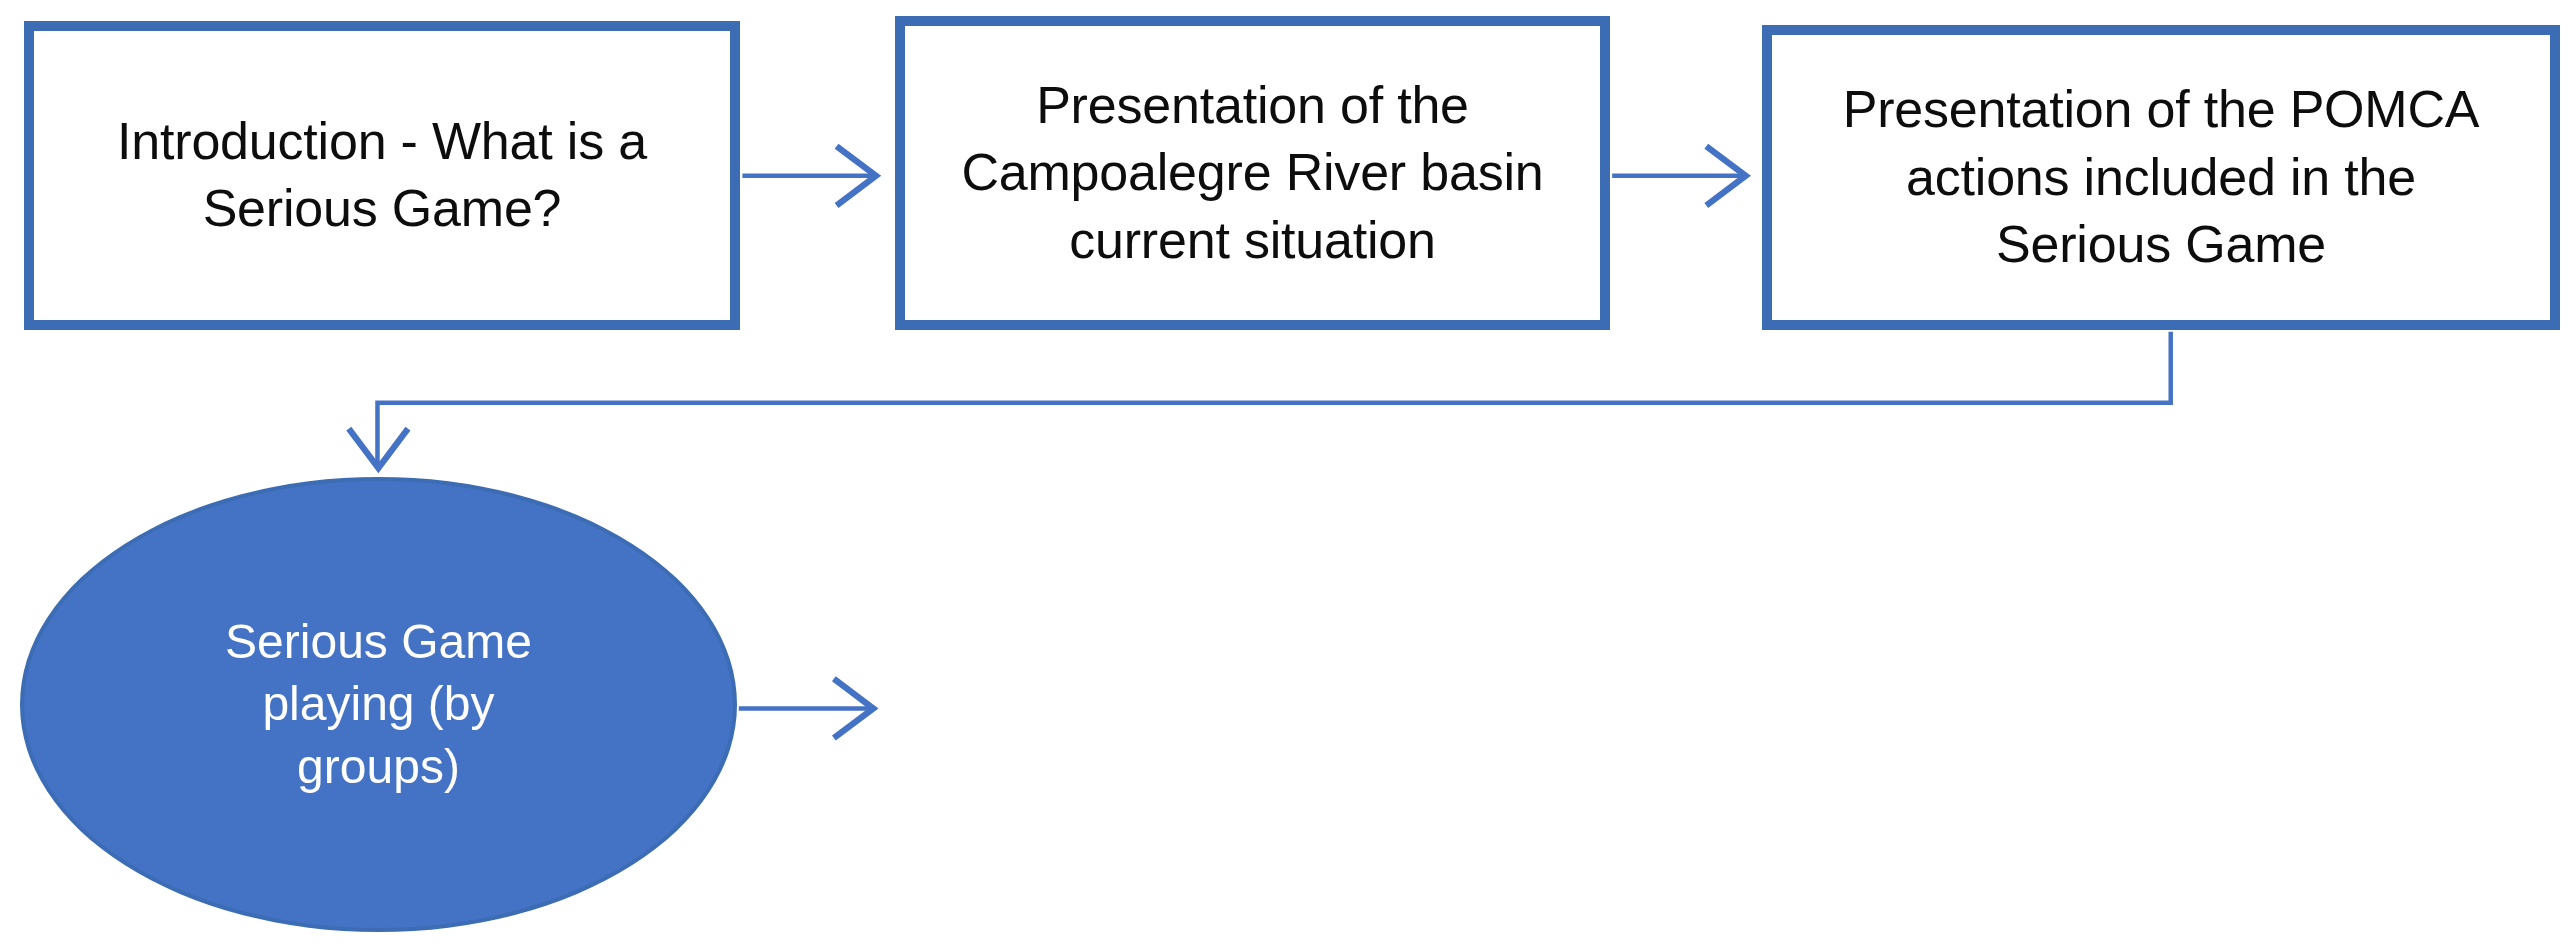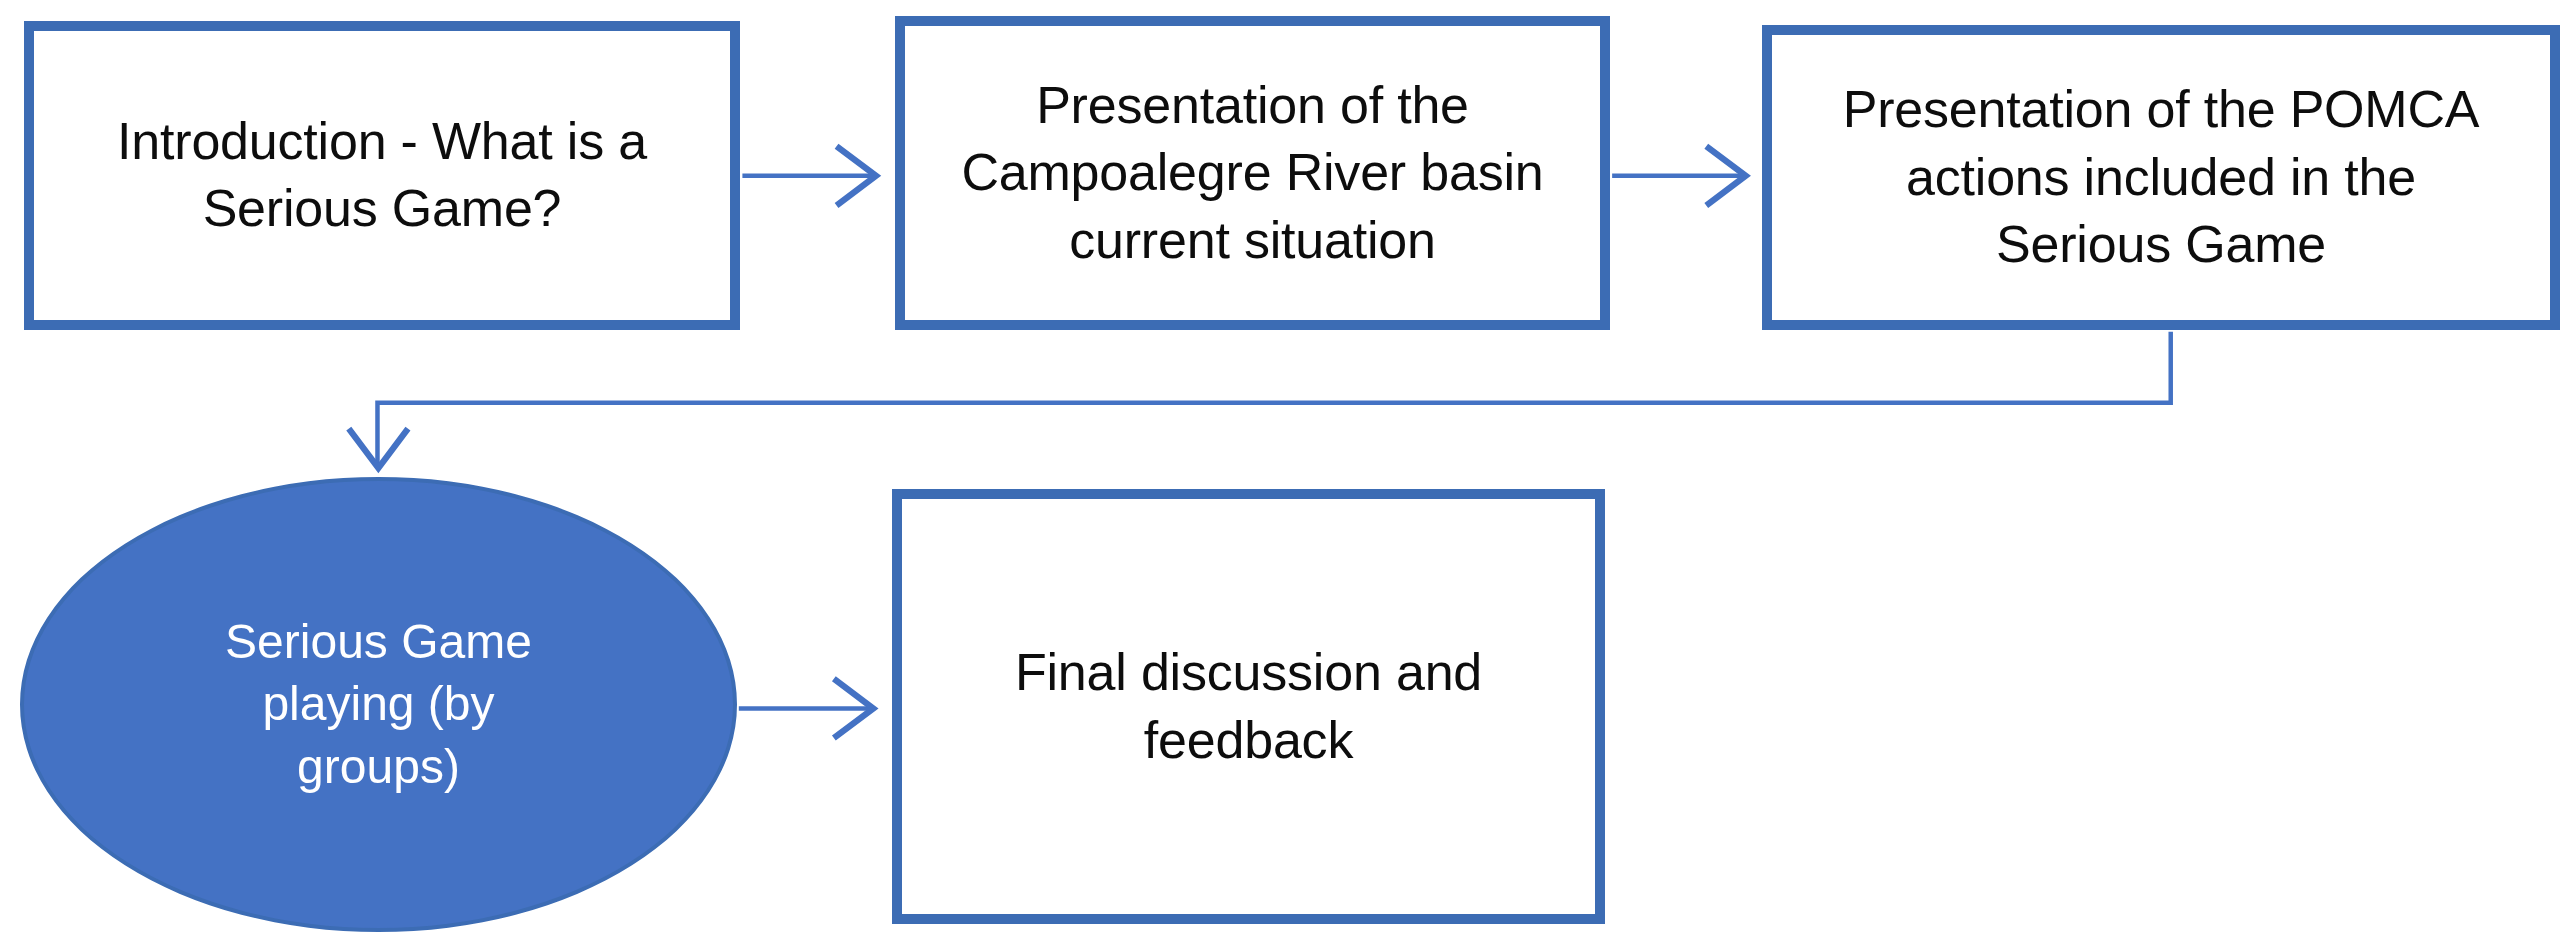--- a/index.html
+++ b/index.html
@@ -115,19 +115,15 @@
 actions included in the
 Serious Game</div>
   </div>
 
   <div class="node ellipse" id="node-play">
     <div class="node-label">Serious Game
 playing (by
 groups)</div>
   </div>
 
-  <div class="node box" id="node-final">
-    <div class="node-label">Final discussion and
-feedback</div>
-  </div>
 
 </div>
 
 
 </body></html>

